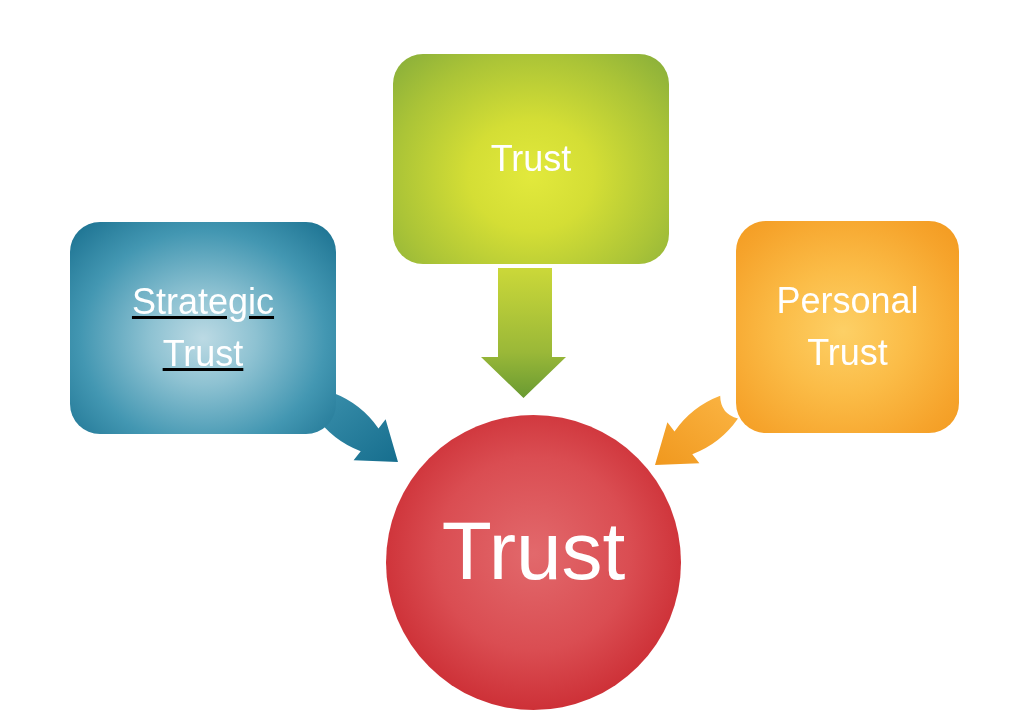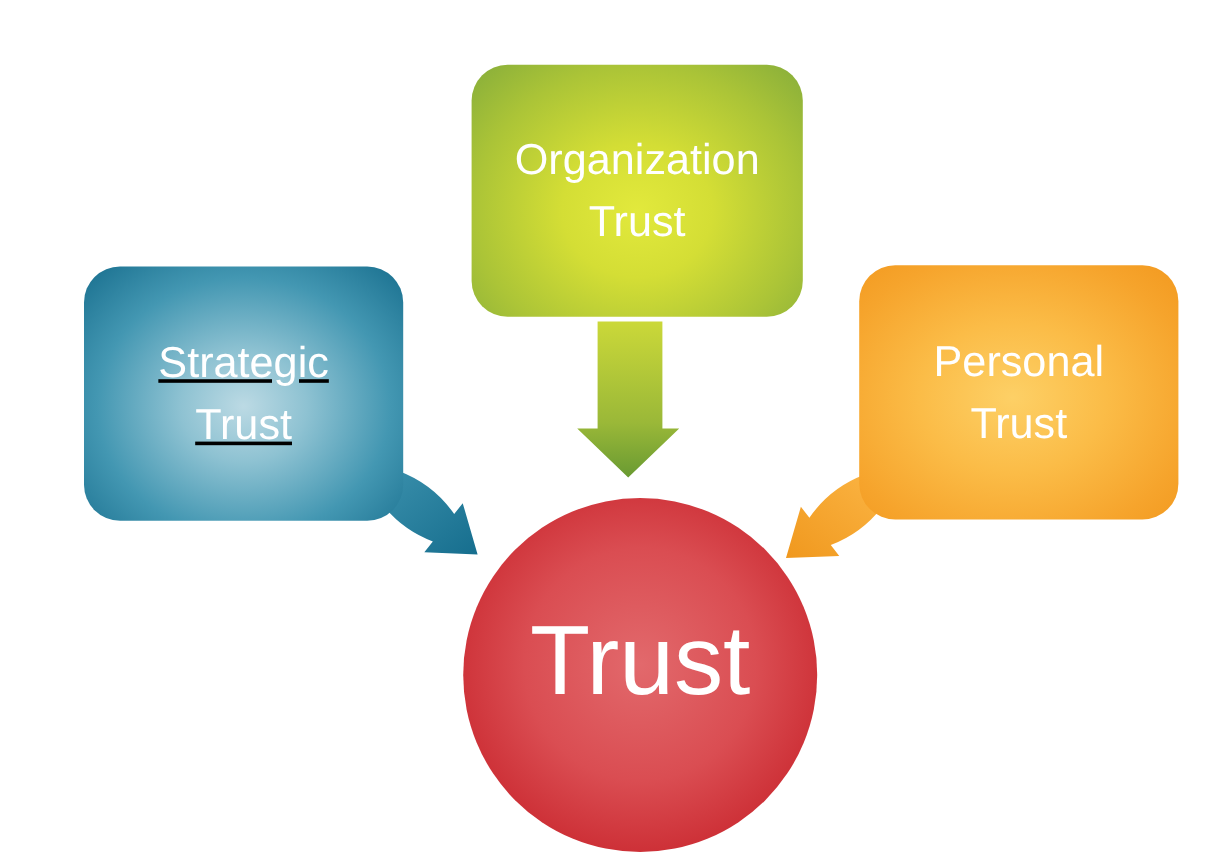--- a/index.html
+++ b/index.html
@@ -35,22 +35,22 @@
     width: 266px; height: 212px;
     background: radial-gradient(ellipse at 50% 55%, #bcdae4 0%, #8ec2d2 28%, #4397b2 65%, #1d7392 96%);
     text-decoration: underline;
   }
   .box-organization {
     left: 393px; top: 54px;
     width: 276px; height: 210px;
     background: radial-gradient(ellipse at 50% 58%, #e2e93c 0%, #d4de35 32%, #abc437 70%, #8bb03a 96%);
   }
   .box-personal {
-    left: 716px; top: 221px;
-    width: 266px; height: 212px;
+    left: 736px; top: 221px;
+    width: 223px; height: 212px;
     background: radial-gradient(ellipse at 48% 52%, #fdd066 0%, #fbbc47 40%, #f6a42c 78%, #f2991f 100%);
   }
   .box-label {
     color: #ffffff;
     font-size: 36px;
     line-height: 1.45;
     text-align: center;
     font-weight: normal;
   }
   .box-label span { display: block; }
@@ -108,21 +108,20 @@
 
   <div class="node-box box-strategic">
     <div class="box-label">
       <span>Strategic</span>
       <span>Trust</span>
     </div>
   </div>
 
   <div class="node-box box-organization">
     <div class="box-label">
-      <span>Organization</span>
       <span>Trust</span>
     </div>
   </div>
 
   <div class="node-box box-personal">
     <div class="box-label">
       <span>Personal</span>
       <span>Trust</span>
     </div>
   </div>

